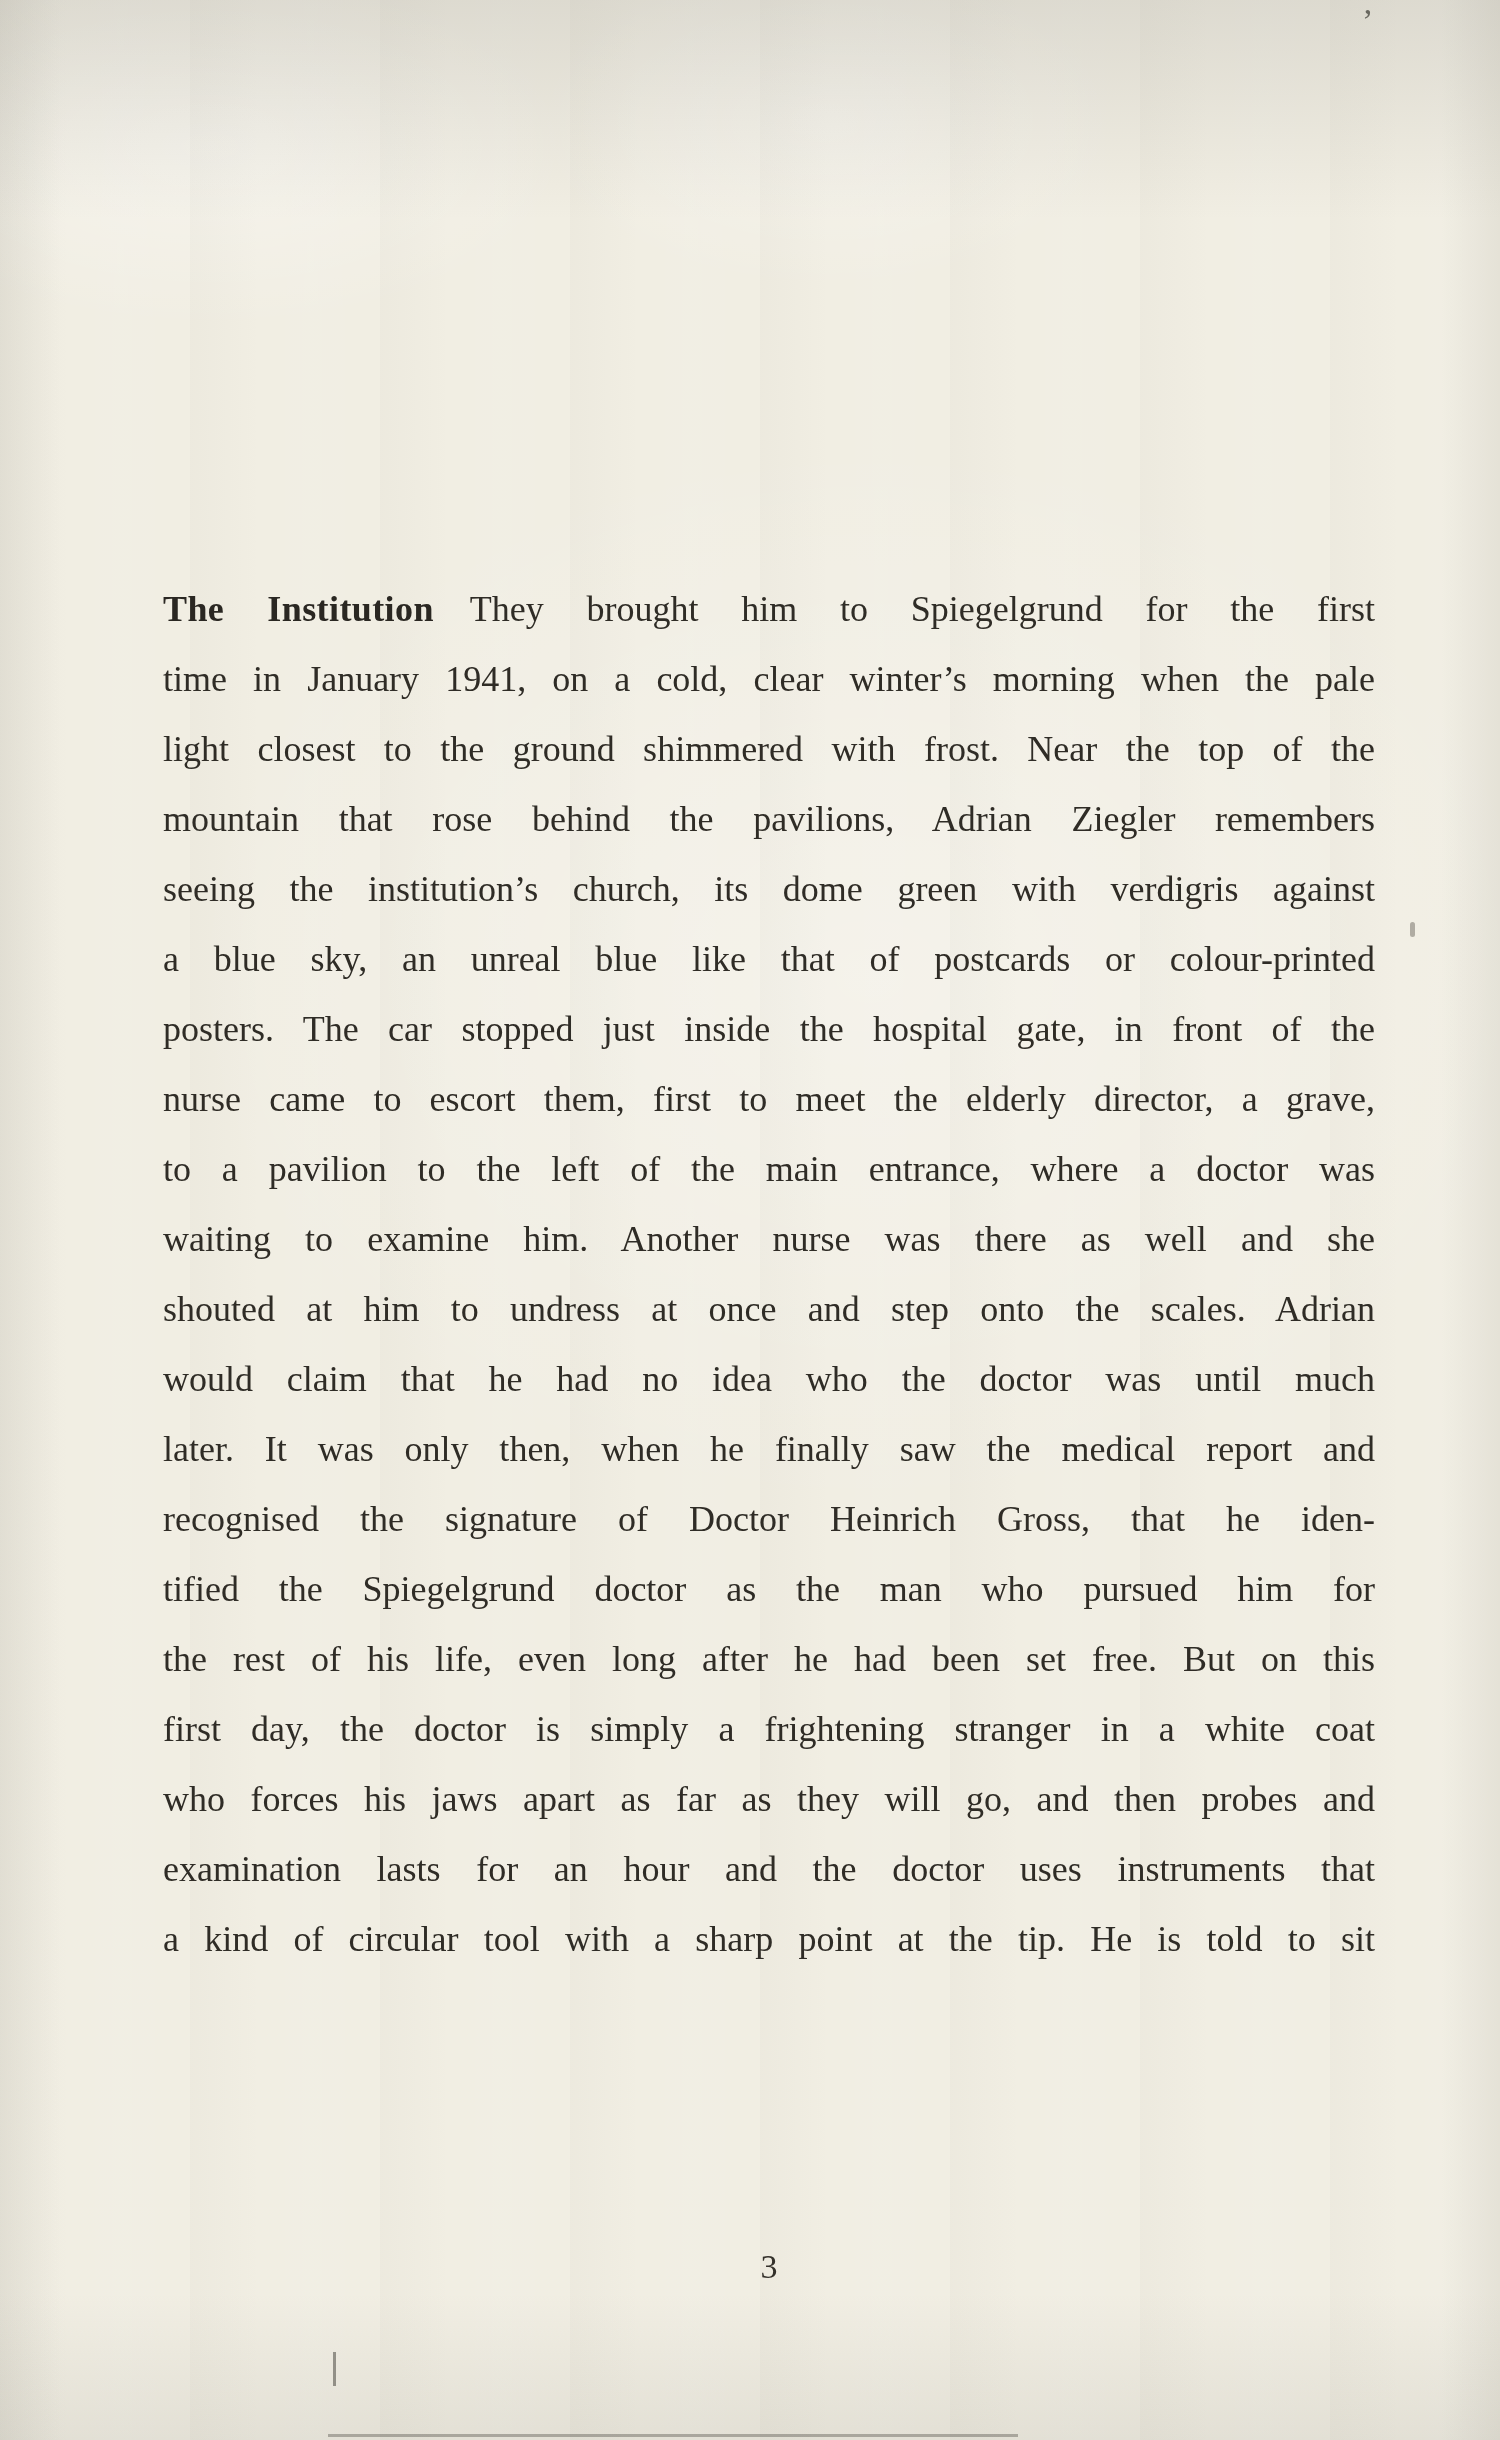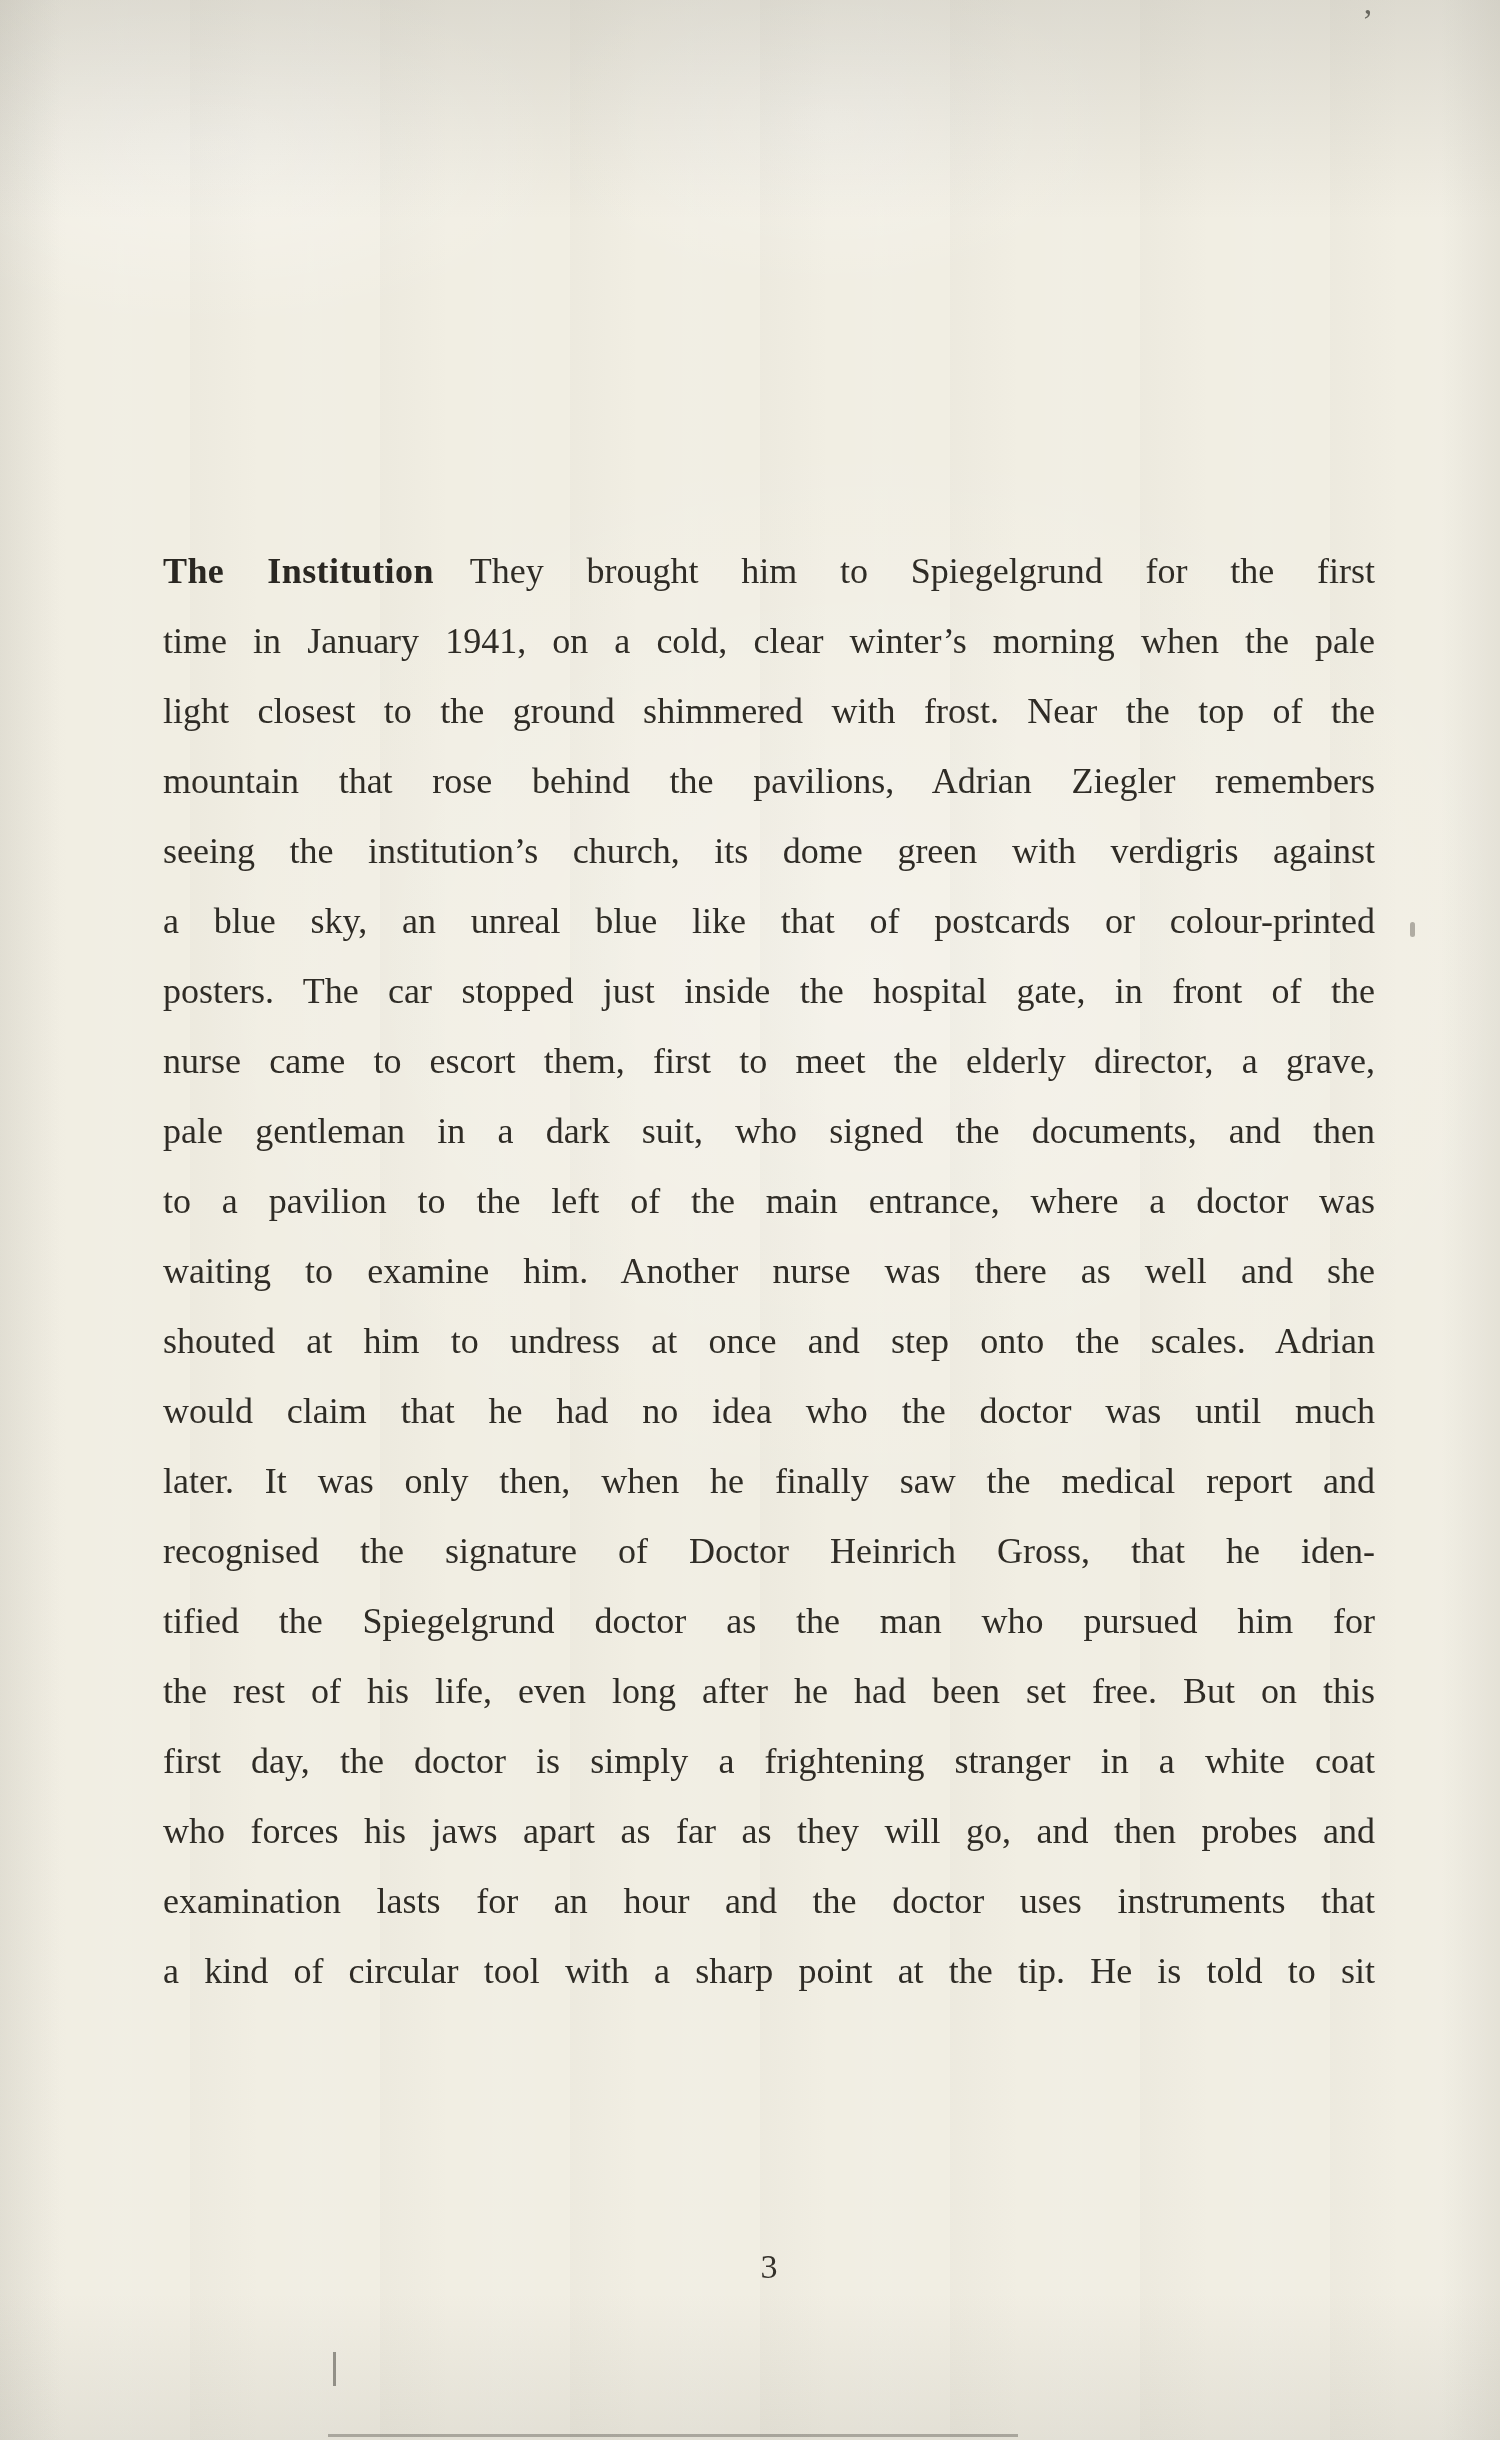--- a/index.html
+++ b/index.html
@@ -25,21 +25,21 @@
   }
 
   .page {
     position: absolute;
     inset: 0;
   }
 
   .text-block {
     position: absolute;
     left: 163px;
-    top: 536px;
+    top: 574px;
     width: 1212px;
   }
 
   .line {
     font-size: 36px;
     line-height: 70px;
     color: #2f2c26;
     text-align: justify;
     text-align-last: justify;
     white-space: normal;
@@ -105,21 +105,20 @@
 
   <div class="text-block">
     <div class="line"><span class="heading">The Institution</span><span>They brought him to Spiegelgrund for the first</span></div>
     <div class="line">time in January 1941, on a cold, clear winter’s morning when the pale</div>
     <div class="line">light closest to the ground shimmered with frost. Near the top of the</div>
     <div class="line">mountain that rose behind the pavilions, Adrian Ziegler remembers</div>
     <div class="line">seeing the institution’s church, its dome green with verdigris against</div>
     <div class="line">a blue sky, an unreal blue like that of postcards or colour-printed</div>
     <div class="line">posters. The car stopped just inside the hospital gate, in front of the</div>
     <div class="line">nurse came to escort them, first to meet the elderly director, a grave,</div>
-    <div class="line">pale gentleman in a dark suit, who signed the documents, and then</div>
     <div class="line">to a pavilion to the left of the main entrance, where a doctor was</div>
     <div class="line">waiting to examine him. Another nurse was there as well and she</div>
     <div class="line">shouted at him to undress at once and step onto the scales. Adrian</div>
     <div class="line">would claim that he had no idea who the doctor was until much</div>
     <div class="line">later. It was only then, when he finally saw the medical report and</div>
     <div class="line">recognised the signature of Doctor Heinrich Gross, that he iden-</div>
     <div class="line">tified the Spiegelgrund doctor as the man who pursued him for</div>
     <div class="line">the rest of his life, even long after he had been set free. But on this</div>
     <div class="line">first day, the doctor is simply a frightening stranger in a white coat</div>
     <div class="line">who forces his jaws apart as far as they will go, and then probes and</div>

